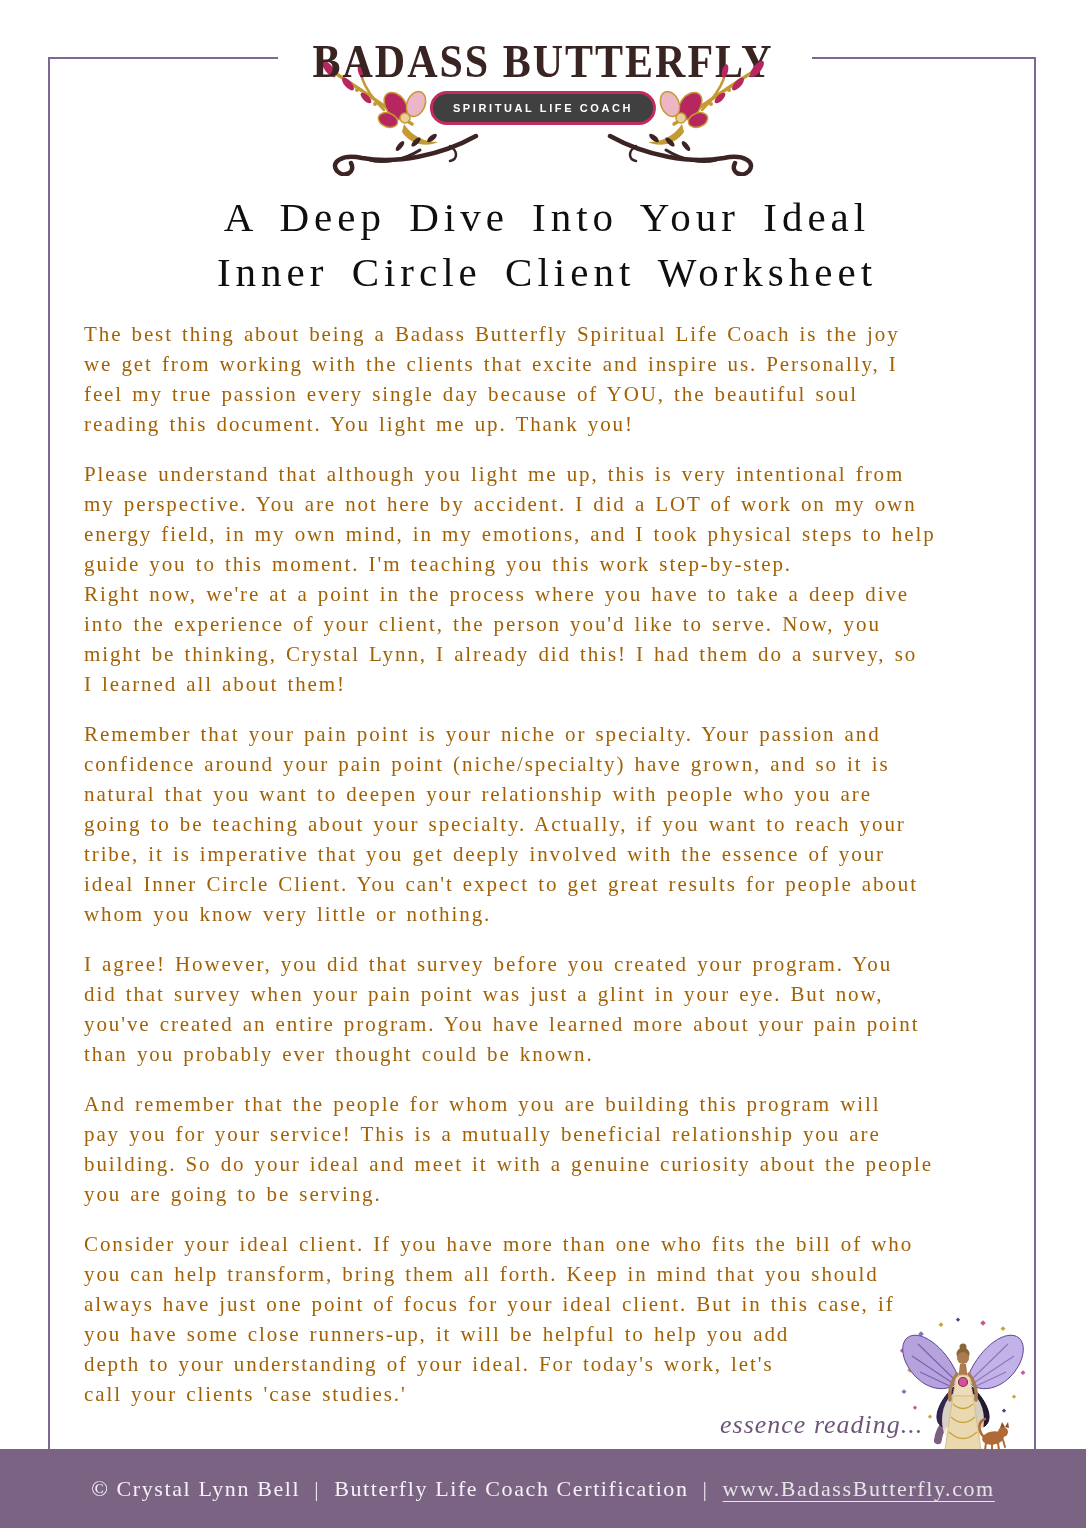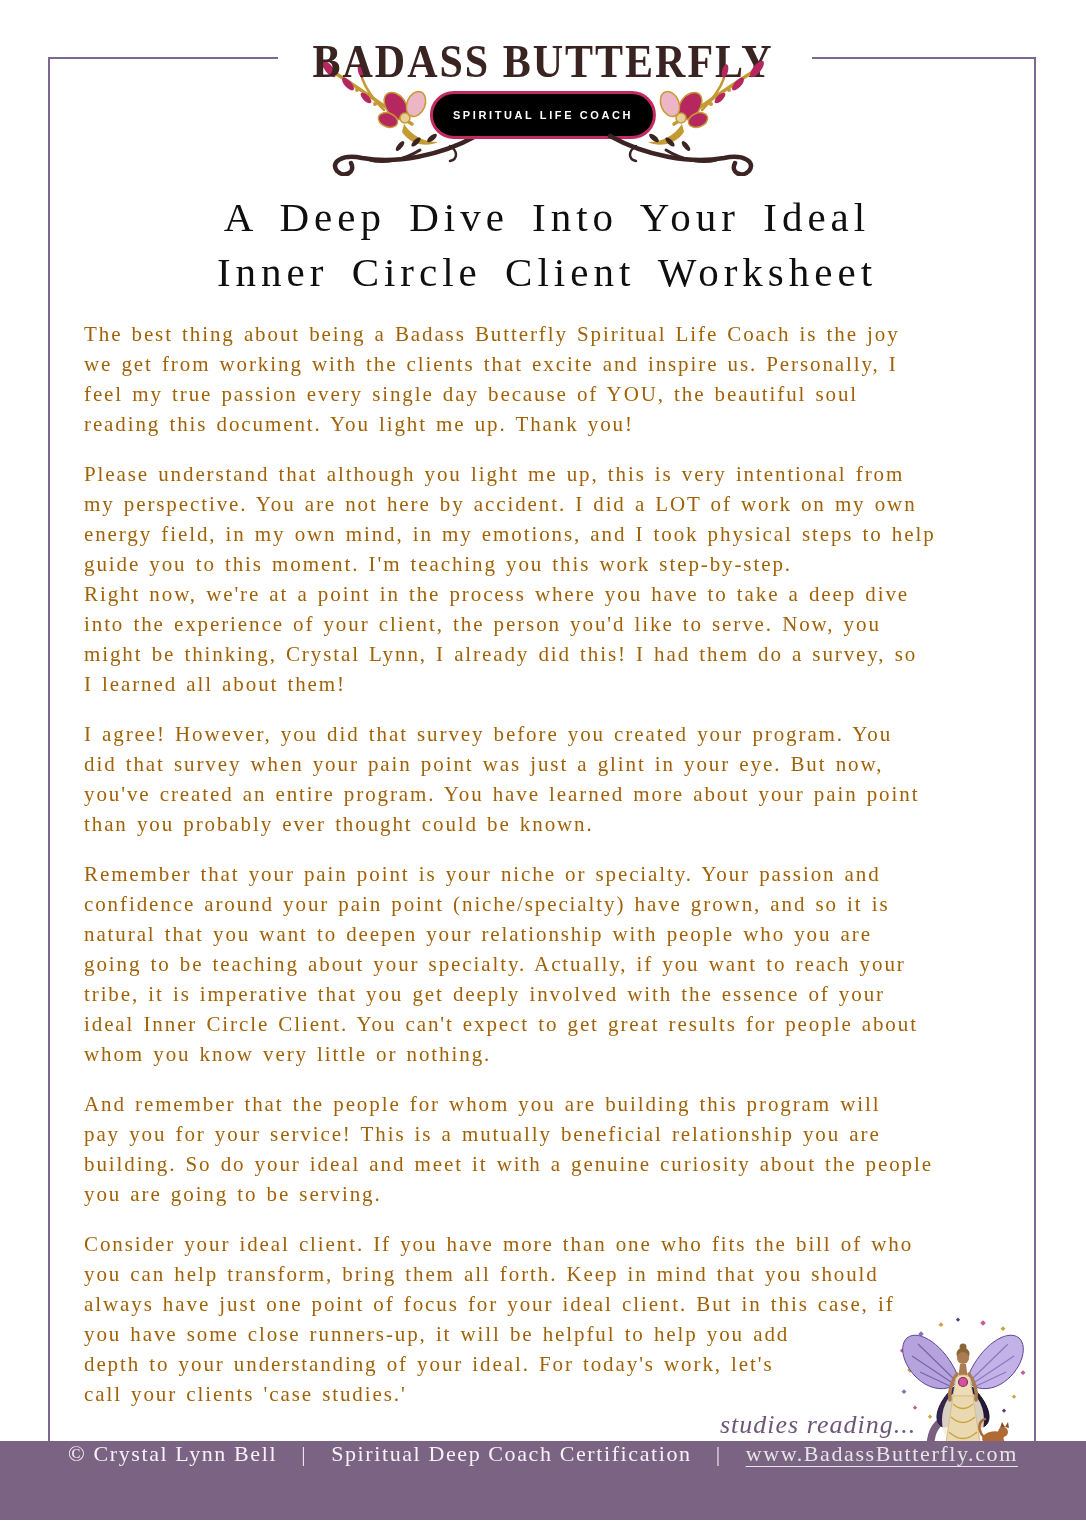--- a/index.html
+++ b/index.html
@@ -24,22 +24,22 @@
   
   .logo{position:absolute;left:0;top:0;width:100%;height:180px;}
   .brand{
     position:absolute;left:0;top:34px;width:100%;
     text-align:center;color:#3a2422;
     font-weight:bold;font-size:42px;letter-spacing:2px;
   }
   .brand span{display:inline-block;transform:scaleY(1.12);transform-origin:center top;}
   .tagline-pill{
     position:absolute;left:50%;top:91px;transform:translateX(-50%);
-    background:#000000;border:3px solid #c22a62;border-radius:999px;
-    padding:15px 20px;
+    background:#404040;border:3px solid #c22a62;border-radius:999px;
+    padding:8px 20px;
     color:#ffffff;font-family:"Liberation Sans",sans-serif;
     font-size:11px;font-weight:bold;letter-spacing:2.6px;white-space:nowrap;
   }
   .flourish{position:absolute;top:58px;width:180px;height:118px;}
   .flourish.left{left:300px;}
   .flourish.right{left:606px;transform:scaleX(-1);}
   
   .title{
     position:absolute;left:0;top:186px;width:100%;margin:4px;
     text-align:center;color:#0f0f0f;
@@ -64,23 +64,23 @@
   }
   .continue-label{
     color:#6e5678;font-style:italic;font-size:26px;letter-spacing:1px;
     white-space:nowrap;
   }
   .arrow-icon{width:50px;height:40px;display:block;}
   
   .fairy{position:absolute;left:896px;top:1316px;width:134px;height:142px;}
   
   .footer{
-    position:absolute;left:0;bottom:16px;width:100%;height:79px;
+    position:absolute;left:0;bottom:8px;width:100%;height:79px;
     background:#7b6483;
-    display:flex;align-items:flex-start;justify-content:center;gap:24px;
+    display:flex;align-items:center;justify-content:center;gap:14px;
     color:#f6f2f8;font-size:22px;letter-spacing:1.6px;white-space:nowrap;
   }
   .footer .sep{opacity:.9;font-weight:normal;}
   .footer a{
     color:#e5e5e5;text-decoration:underline;
     text-underline-offset:5px;text-decoration-thickness:1px;
   }
 </style>
 </head>
 <body>
@@ -155,45 +155,45 @@
 feel my true passion every single day because of YOU, the beautiful soul
 reading this document. You light me up. Thank you!</p>
     <p>Please understand that although you light me up, this is very intentional from
 my perspective. You are not here by accident. I did a LOT of work on my own
 energy field, in my own mind, in my emotions, and I took physical steps to help
 guide you to this moment. I'm teaching you this work step-by-step.
 Right now, we're at a point in the process where you have to take a deep dive
 into the experience of your client, the person you'd like to serve. Now, you
 might be thinking, Crystal Lynn, I already did this! I had them do a survey, so
 I learned all about them!</p>
-    <p>I agree! However, you did that survey before you created your program. You
-did that survey when your pain point was just a glint in your eye. But now,
-you've created an entire program. You have learned more about your pain point
-than you probably ever thought could be known.</p>
     <p>Remember that your pain point is your niche or specialty. Your passion and
 confidence around your pain point (niche/specialty) have grown, and so it is
 natural that you want to deepen your relationship with people who you are
 going to be teaching about your specialty. Actually, if you want to reach your
 tribe, it is imperative that you get deeply involved with the essence of your
 ideal Inner Circle Client. You can't expect to get great results for people about
 whom you know very little or nothing.</p>
+    <p>I agree! However, you did that survey before you created your program. You
+did that survey when your pain point was just a glint in your eye. But now,
+you've created an entire program. You have learned more about your pain point
+than you probably ever thought could be known.</p>
     <p>And remember that the people for whom you are building this program will
 pay you for your service! This is a mutually beneficial relationship you are
 building. So do your ideal and meet it with a genuine curiosity about the people
 you are going to be serving.</p>
     <p>Consider your ideal client. If you have more than one who fits the bill of who
 you can help transform, bring them all forth. Keep in mind that you should
 always have just one point of focus for your ideal client. But in this case, if
 you have some close runners-up, it will be helpful to help you add
 depth to your understanding of your ideal. For today's work, let's
 call your clients 'case studies.'</p>
   </main>
 
   <a class="continue">
-    <span class="continue-label">studies reading...</span>
+    <span class="continue-label">essence reading...</span>
     <svg class="arrow-icon" viewBox="0 0 52 40" aria-hidden="true">
       <path d="M5,36 C7,22 15,13 29,13" stroke="#7b5f80" stroke-width="8" fill="none" stroke-linecap="round"></path>
       <polygon points="27,3 50,14.5 27,26" fill="#7b5f80"></polygon>
     </svg>
   </a>
 
   <svg class="fairy" viewBox="0 0 134 142" aria-hidden="true">
 
     <g>
       <rect x="12" y="52" width="4" height="4" transform="rotate(45 14 54)" fill="#cfa13b"></rect>
@@ -241,18 +241,18 @@
       <circle cx="107" cy="116" r="5" fill="#b06a35"></circle>
       <polygon points="104,112 106,106 109,111" fill="#8a4e24"></polygon>
       <polygon points="109,111 112,106 113,112" fill="#8a4e24"></polygon>
       <path d="M90,127 L89,134 M96,128 L96,135 M102,127 L103,134 M107,124 L109,131" stroke="#b06a35" stroke-width="2" stroke-linecap="round"></path>
     </g>
   </svg>
 
   <footer class="footer">
     <span>© Crystal Lynn Bell</span>
     <span class="sep">|</span>
-    <span>Spiritual Deep Coach Certification</span>
+    <span>Butterfly Life Coach Certification</span>
     <span class="sep">|</span>
     <a>www.BadassButterfly.com</a>
   </footer>
 
 </div>
 
 </body></html>

